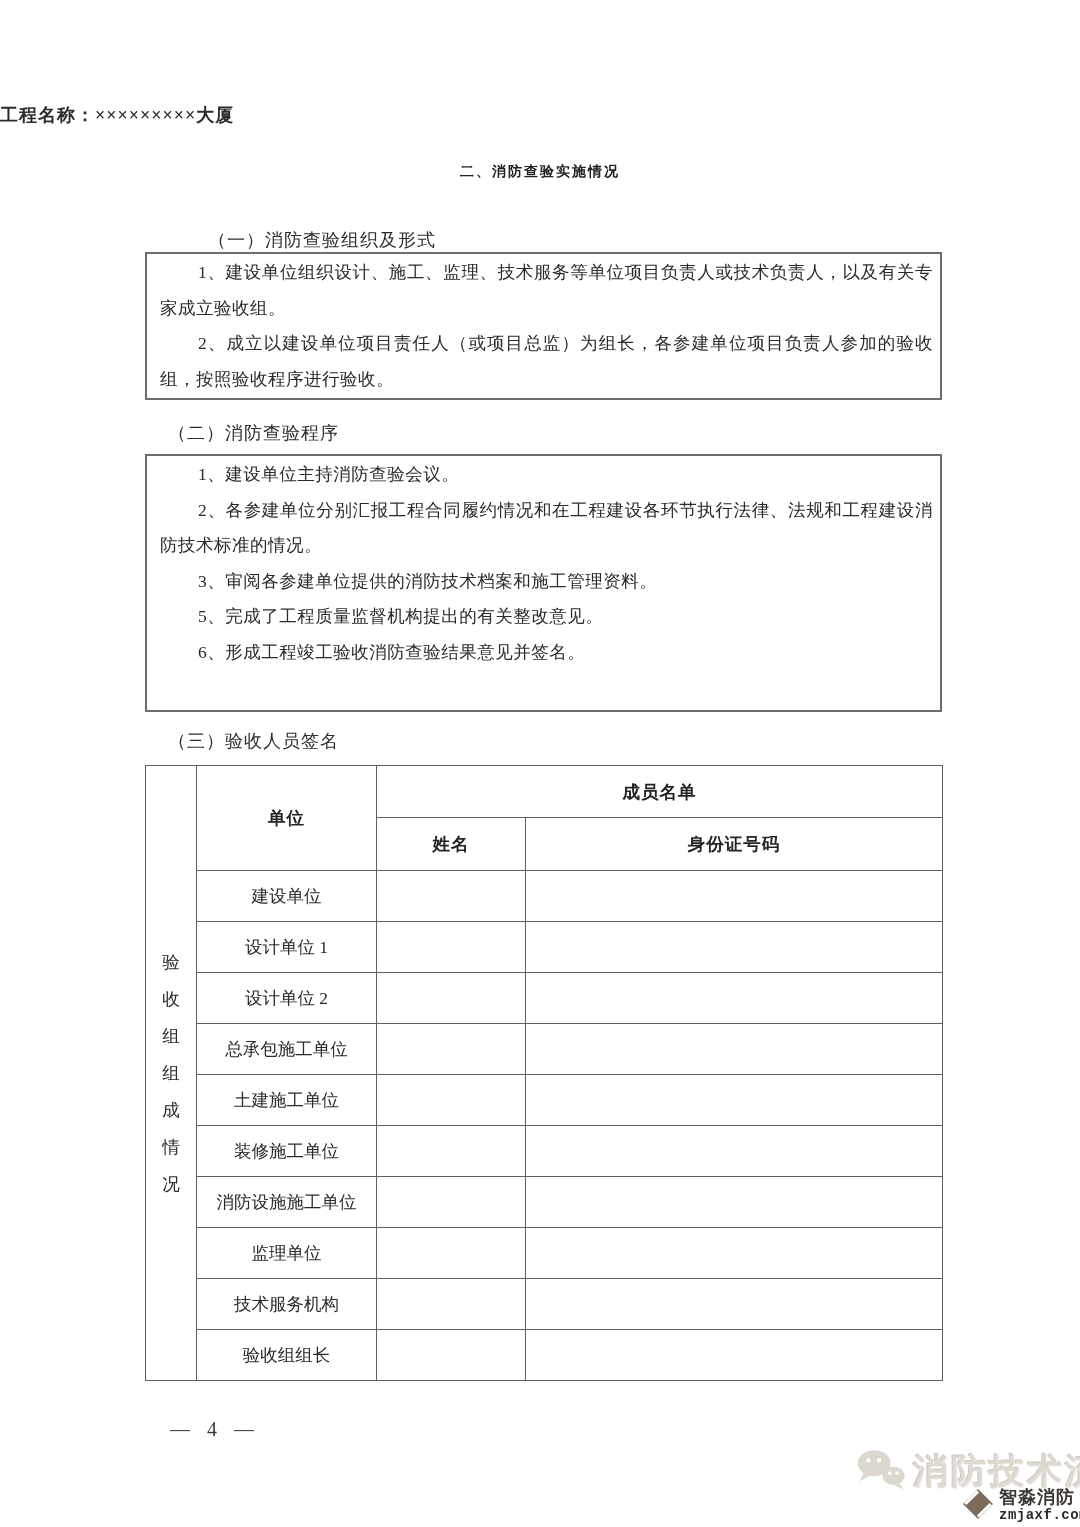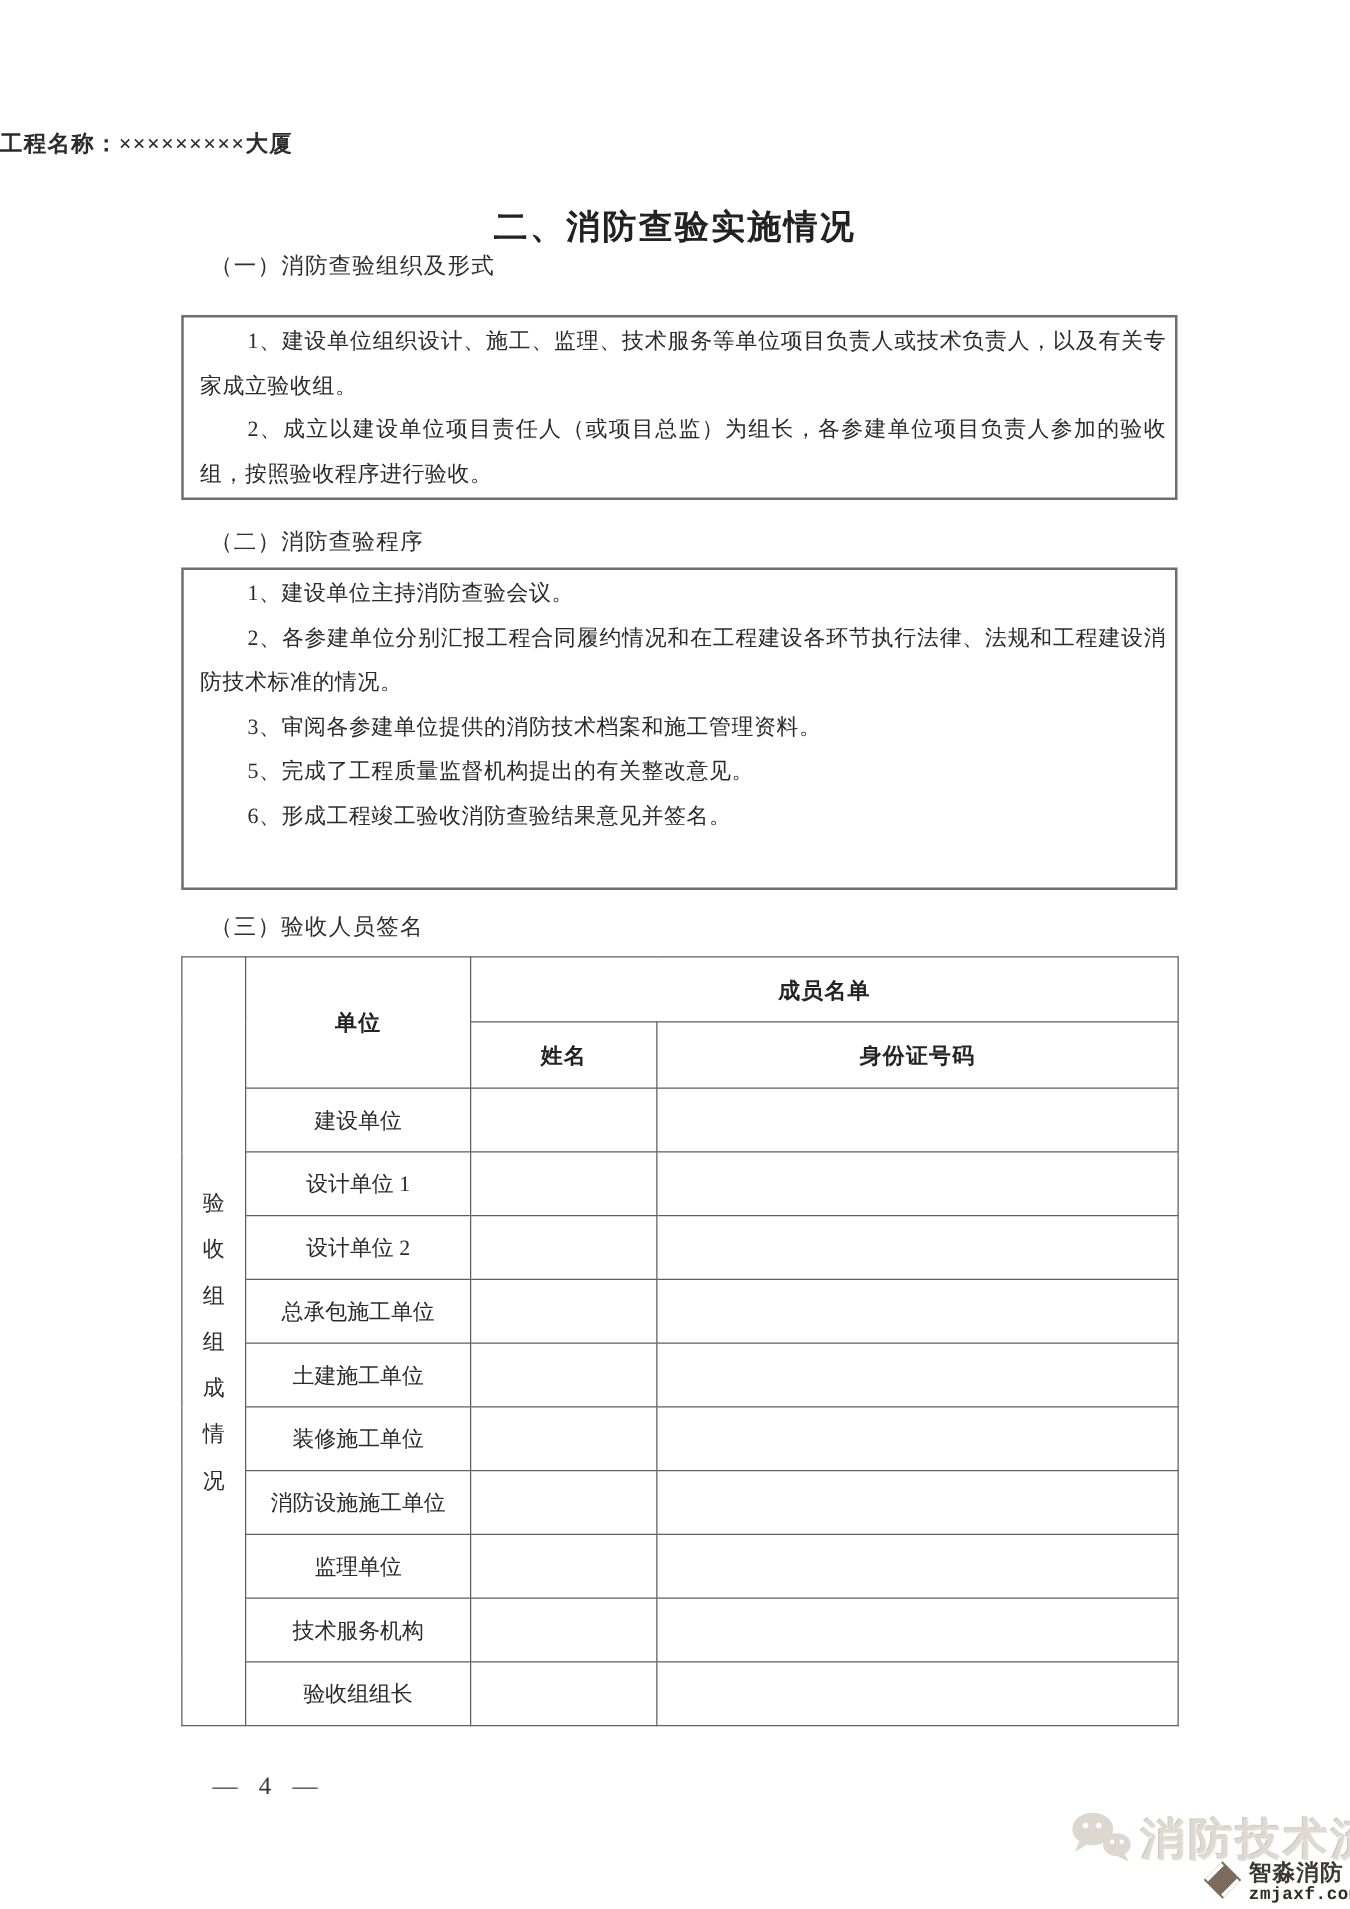--- a/index.html
+++ b/index.html
@@ -23,35 +23,35 @@
     top: 103px; left: 0; width: 1080px;
     font-size: 18px;
     font-weight: bold;
     color: #2b2b2b;
     letter-spacing: 1px;
   }
   .doc-title {
     position: absolute;
     top: 163px; left: 0; width: 1080px;
     text-align: center;
-    font-size: 27px;
+    font-size: 14px;
     font-weight: bold;
     color: #222222;
     letter-spacing: 2px;
   }
 
   
   .section-heading {
     position: absolute;
     left: 168px;
     font-size: 18px;
     color: #2e2e2e;
     letter-spacing: 1px;
   }
-  .sh-1 { top: 200px; }
+  .sh-1 { top: 228px; margin-left: 40px; }
   .sh-2 { top: 421px; }
   .sh-3 { top: 729px; }
 
   
   .text-box {
     position: absolute;
     left: 145px;
     width: 797px;
     border: 2px solid #6e6e6e;
     padding: 1px 7px 4px 13px;

